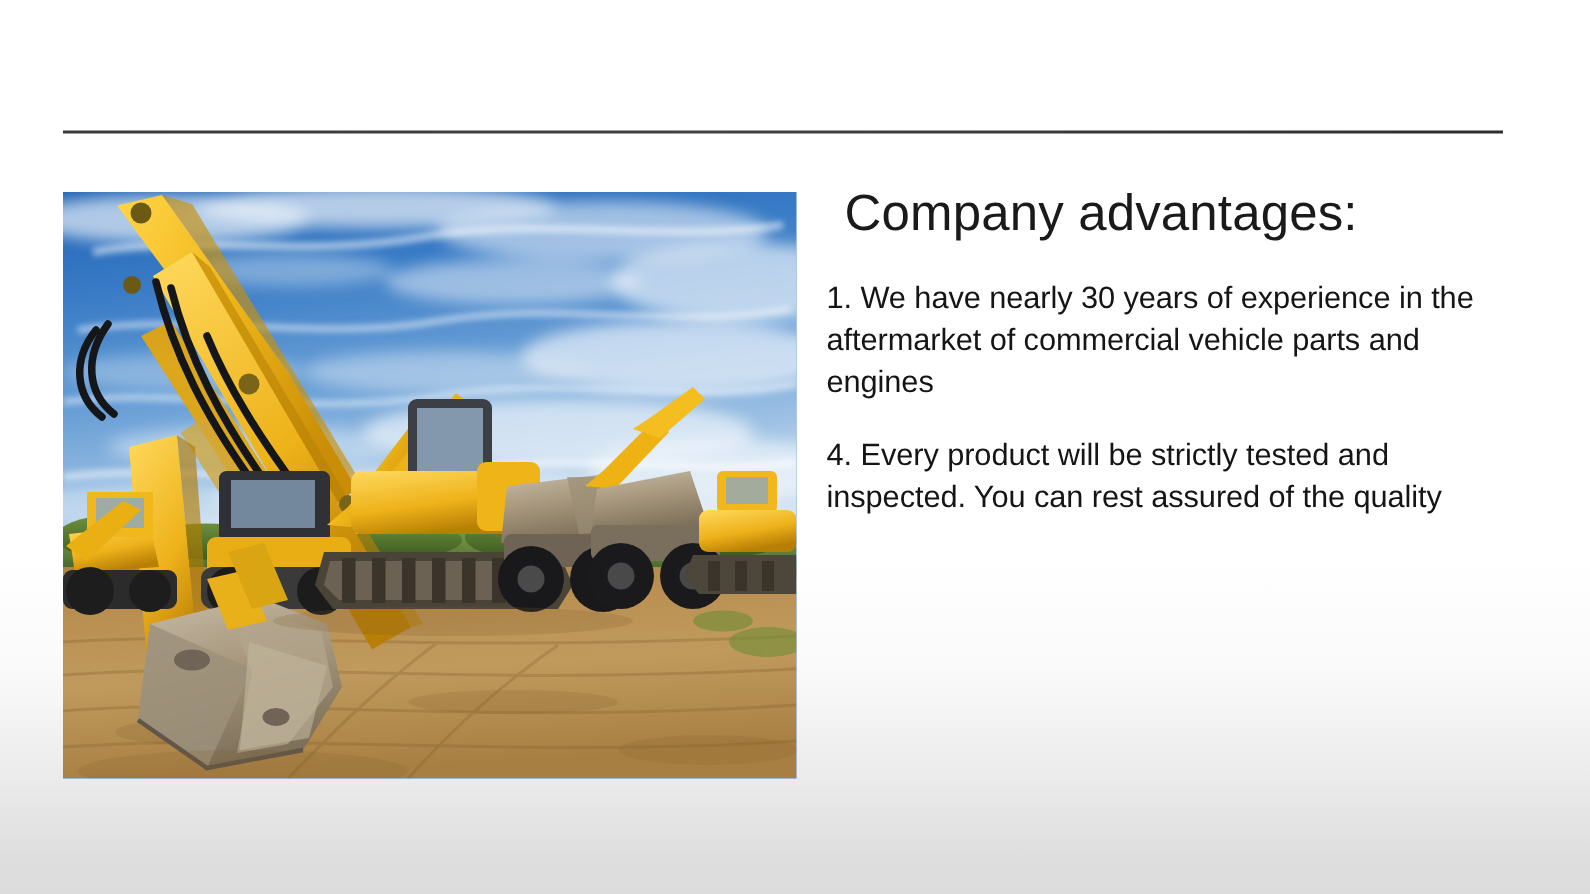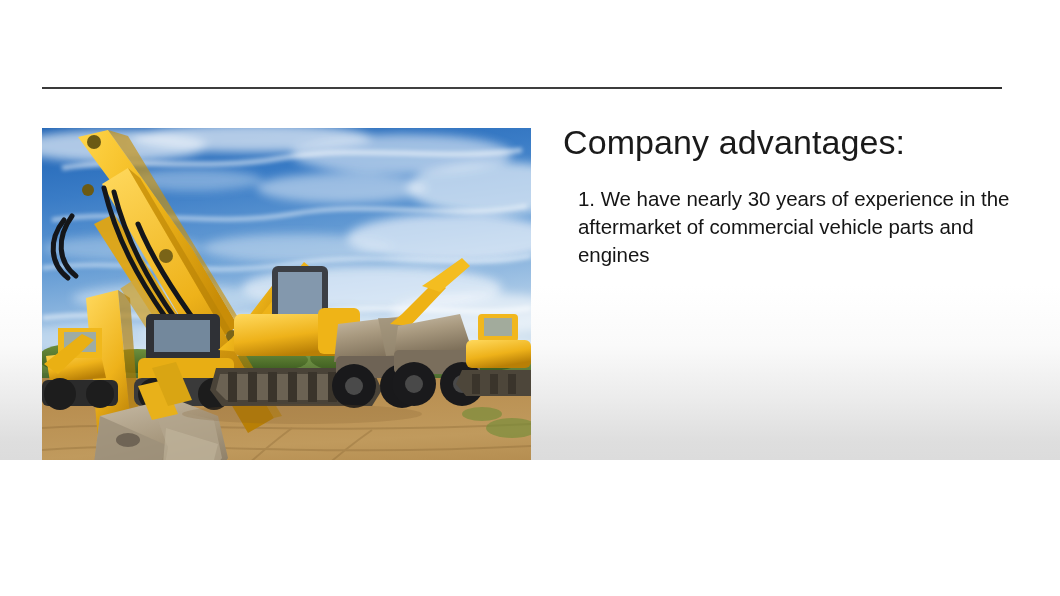--- a/index.html
+++ b/index.html
@@ -10,21 +10,21 @@
     width: 1060px;
     height: 596px;
     overflow: hidden;
     font-family: "Liberation Sans", sans-serif;
     background: #ffffff;
   }
 
   .slide {
     position: relative;
     width: 1060px;
-    height: 460px;
+    height: 596px;
     background: linear-gradient(to bottom,
         #ffffff 0%,
         #ffffff 62%,
         #fafafa 75%,
         #ebebeb 87%,
         #dedede 96%,
         #dcdcdc 100%);
     overflow: hidden;
   }
 
@@ -74,21 +74,20 @@
     margin: 0;
     padding: 0;
     list-style: none;
   }
   .body-item {
     font-size: 20.5px;
     line-height: 28.2px;
     color: #151515;
     letter-spacing: -0.05px;
     width: 468px;
-    margin-left: 27px;
   }
 </style>
 </head>
 <body>
 
 <div class="slide">
 
   <div class="top-rule"></div>
 
   <div class="photo-frame">
@@ -313,17 +312,18 @@
 
       <ellipse cx="120" cy="386" rx="110" ry="14" fill="#7d5c2c" opacity="0.18"></ellipse>
       <ellipse cx="260" cy="286" rx="120" ry="10" fill="#7d5c2c" opacity="0.2"></ellipse>
     </svg>
   </div>
 
   <div class="content-col">
     <h1 class="title">Company advantages:</h1>
     <div class="body-list">
       <p class="body-item">1. We have nearly 30 years of experience in the aftermarket of commercial vehicle parts and engines</p>
+      <p class="body-item">4. Every product will be strictly tested and inspected. You can rest assured of the quality</p>
 
     </div>
   </div>
 
 </div>
 
 </body></html>

